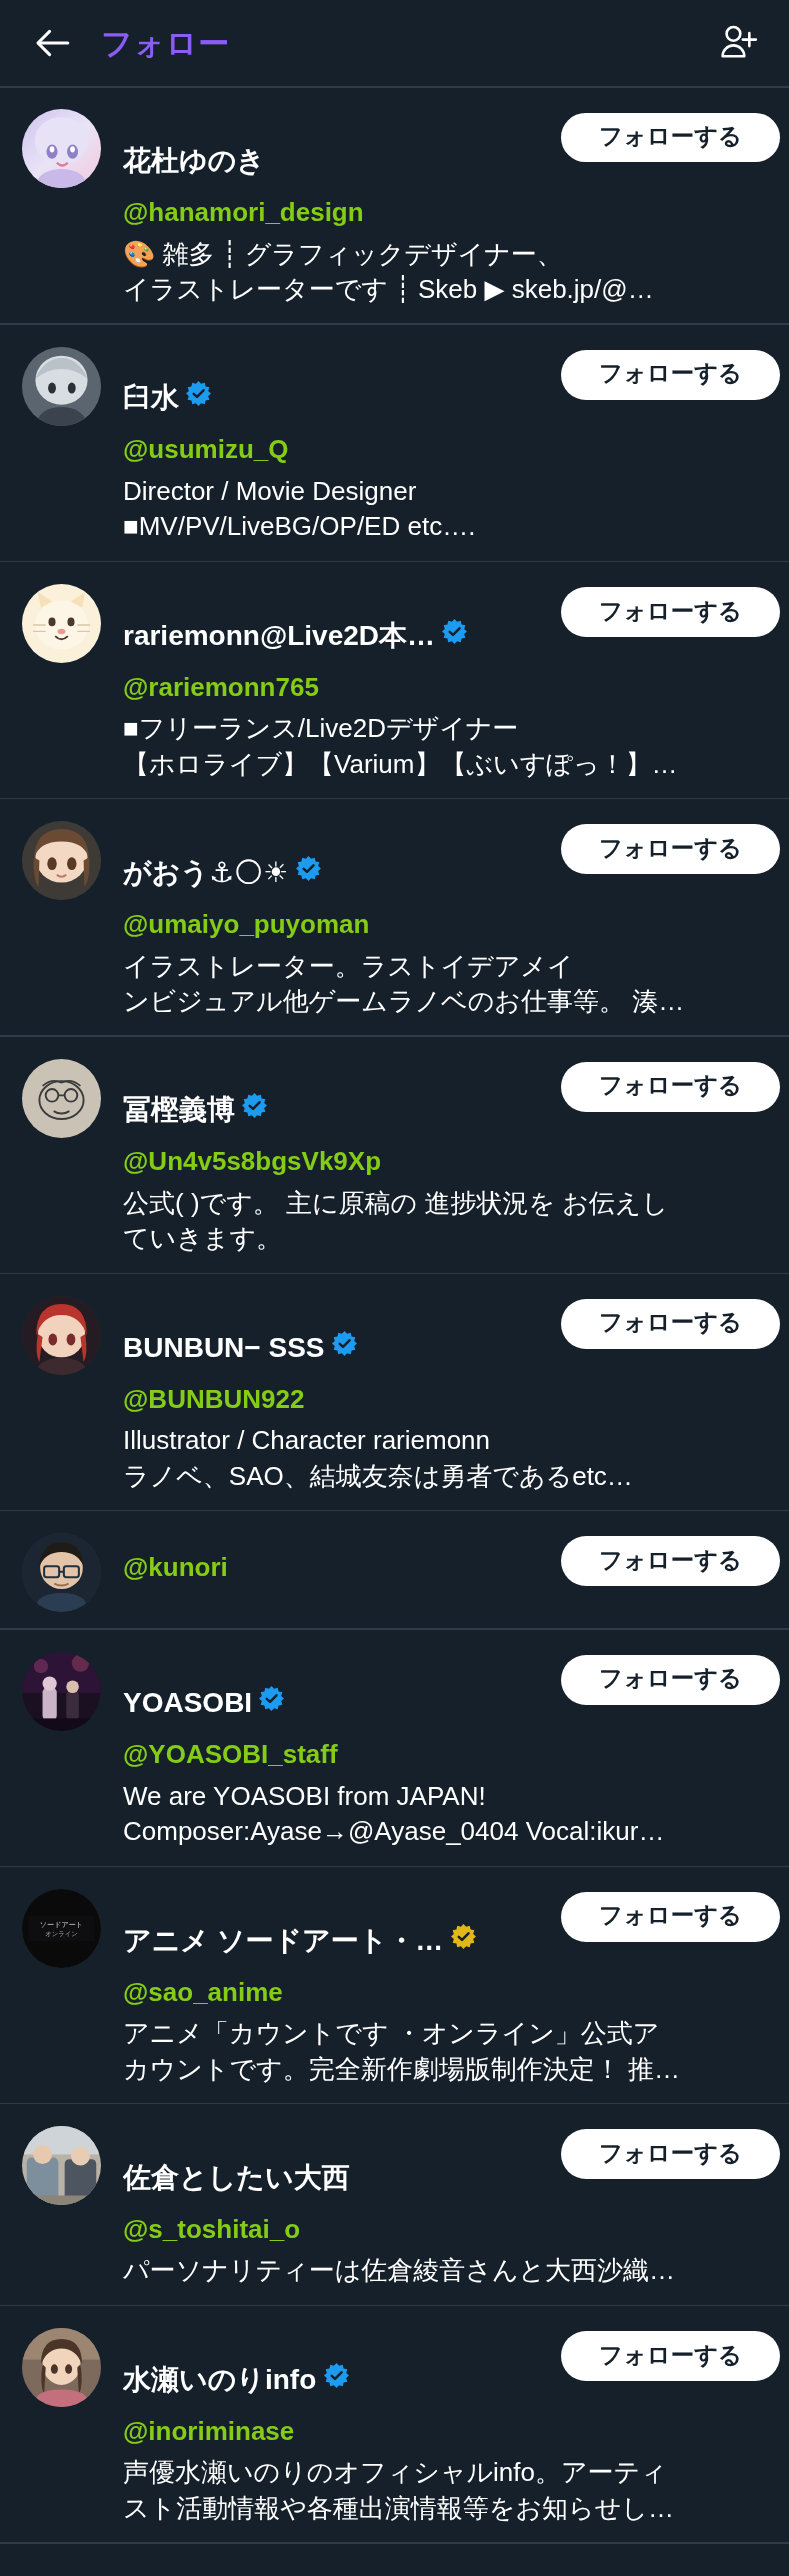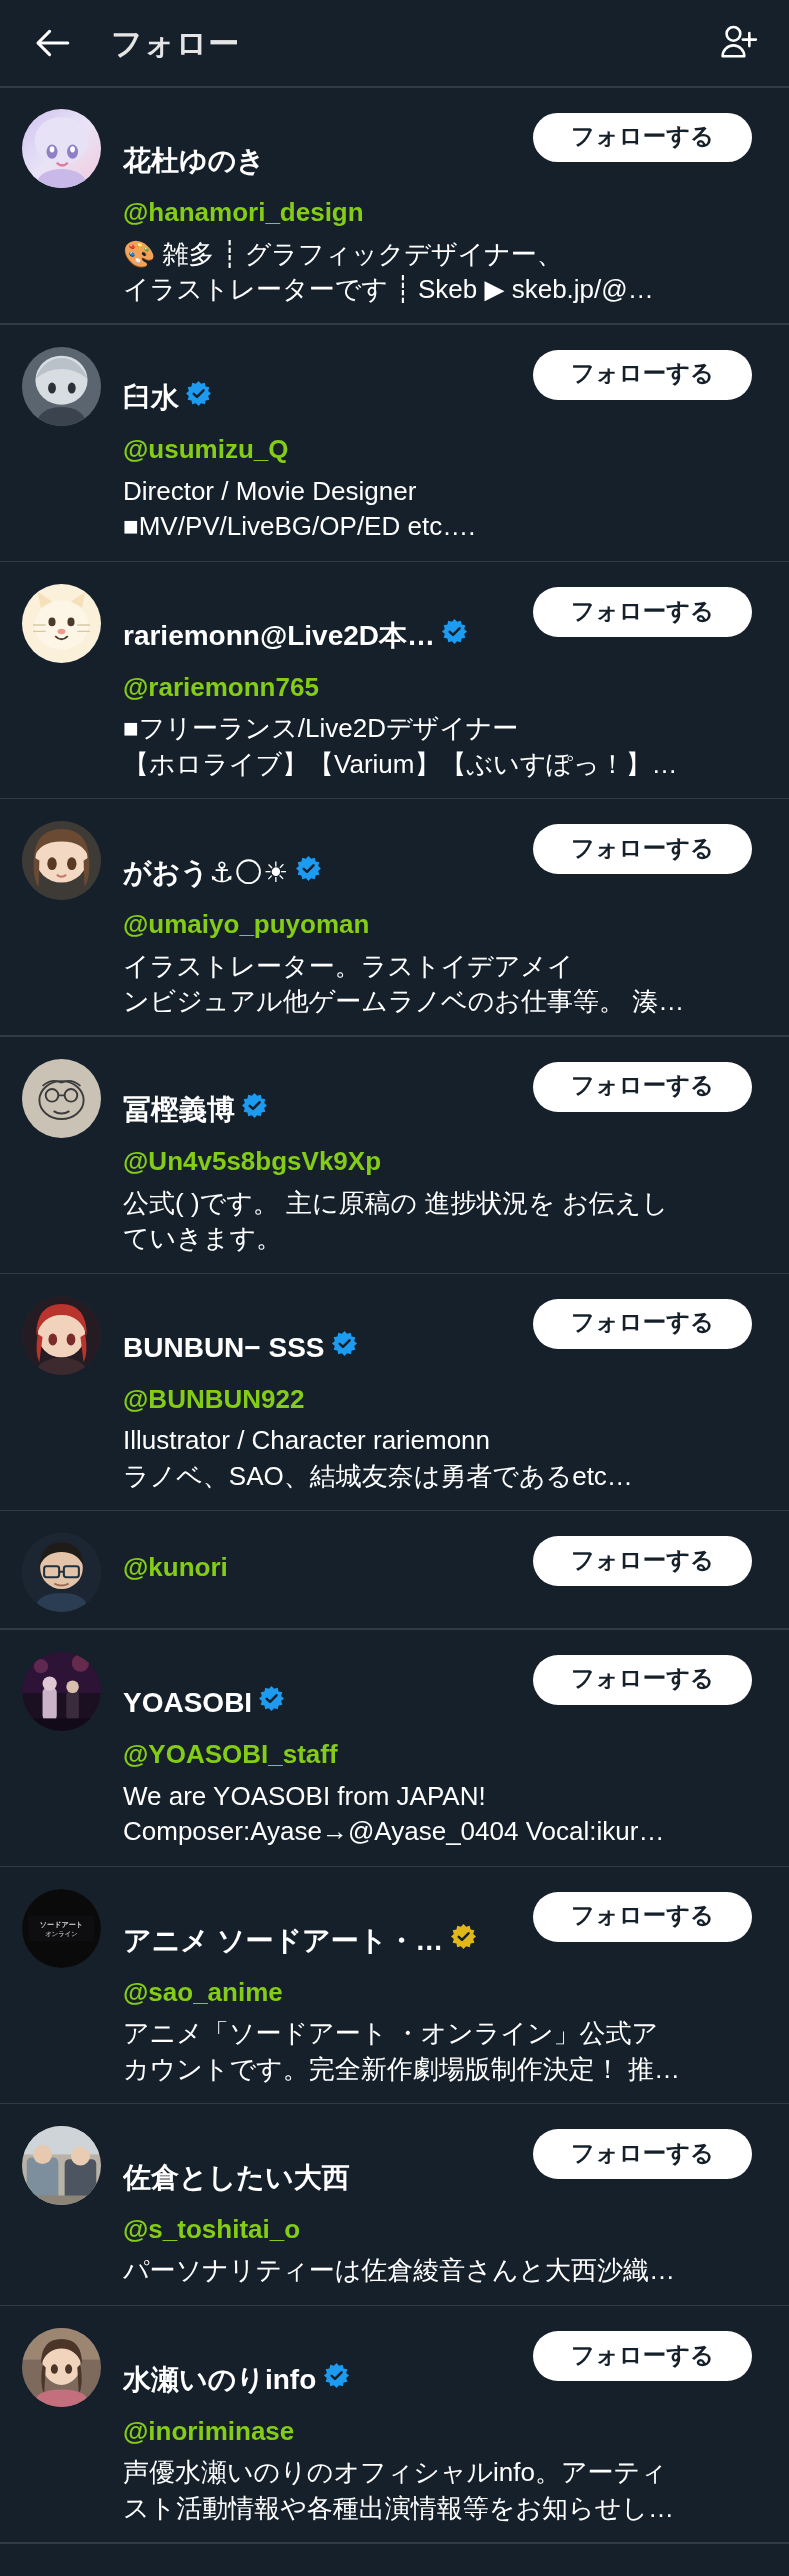--- a/index.html
+++ b/index.html
@@ -25,23 +25,23 @@
     height: 54px;
     display: flex;
     align-items: center;
     justify-content: center;
     flex: 0 0 auto;
   }
   .back-btn svg { display: block; }
   .header-title {
     font-size: 31px;
     font-weight: 700;
-    color: #e5e5e5;
+    color: #8b5cf6;
     letter-spacing: 0.7px;
-    margin-left: 32px;
+    margin-left: 22px;
     line-height: 1;
   }
   .add-person-btn {
     position: absolute;
     right: 25px;
     top: 50%;
     transform: translateY(-50%);
     width: 54px;
     height: 54px;
     display: flex;
@@ -60,21 +60,20 @@
   .user-row {
     display: flex;
     padding: 19px 22px 16px 22px;
     position: relative;
   }
 
   .avatar-col {
     flex: 0 0 auto;
     width: 79px;
     padding-top: 2.9px;
-    font-weight: bold;
   }
   .avatar {
     width: 79px;
     height: 79px;
     border-radius: 50%;
     overflow: hidden;
     position: relative;
     background: #273340;
   }
   .avatar svg { display: block; width: 100%; height: 100%; }
@@ -130,21 +129,21 @@
     white-space: pre-wrap;
     word-break: break-all;
   }
   .bio-line {
     white-space: nowrap;
     overflow: hidden;
   }
 
   .follow-btn {
     position: absolute;
-    right: 38px;
+    right: 10px;
     top: 25px;
     background: #ffffff;
     color: #15202b;
     font-size: 23.4px;
     font-weight: 700;
     border: none;
     border-radius: 730px;
     padding: 12.4px 22px 14px 22px;
     line-height: 1;
     white-space: nowrap;
@@ -442,21 +441,21 @@
       <div class="name-line">
         <span class="display-name">アニメ ソードアート・…</span>
         <span class="badge">
             <svg viewBox="0 0 34 34">
               <polygon points="17.00,0.00 20.52,3.86 25.50,2.28 26.62,7.38 31.72,8.50 30.14,13.48 34.00,17.00 30.14,20.52 31.72,25.50 26.62,26.62 25.50,31.72 20.52,30.14 17.00,34.00 13.48,30.14 8.50,31.72 7.38,26.62 2.28,25.50 3.86,20.52 0.00,17.00 3.86,13.48 2.28,8.50 7.38,7.38 8.50,2.28 13.48,3.86" fill="#e2b719"></polygon>
               <path d="M10.5 17.4 L15 21.6 L23.8 12.6" fill="none" stroke="#15202b" stroke-width="3.4" stroke-linecap="round" stroke-linejoin="round"></path>
             </svg>
           </span>
       </div>
       <div class="handle">@sao_anime</div>
-      <div class="bio"><div class="bio-line">アニメ「ソードアート ・オンライン」公式ア</div><div class="bio-line">カウントです。完全新作劇場版制作決定！ 推…</div></div>
+      <div class="bio"><div class="bio-line">アニメ「カウントです ・オンライン」公式ア</div><div class="bio-line">カウントです。完全新作劇場版制作決定！ 推…</div></div>
     </div>
     <button class="follow-btn">フォローする</button>
   </div>
   <div class="divider"></div>
 
   <div class="user-row">
     <div class="avatar-col">
       <div class="avatar">
           <svg viewBox="0 0 100 100">
             <rect width="100" height="100" fill="#b9b2a6"></rect>

